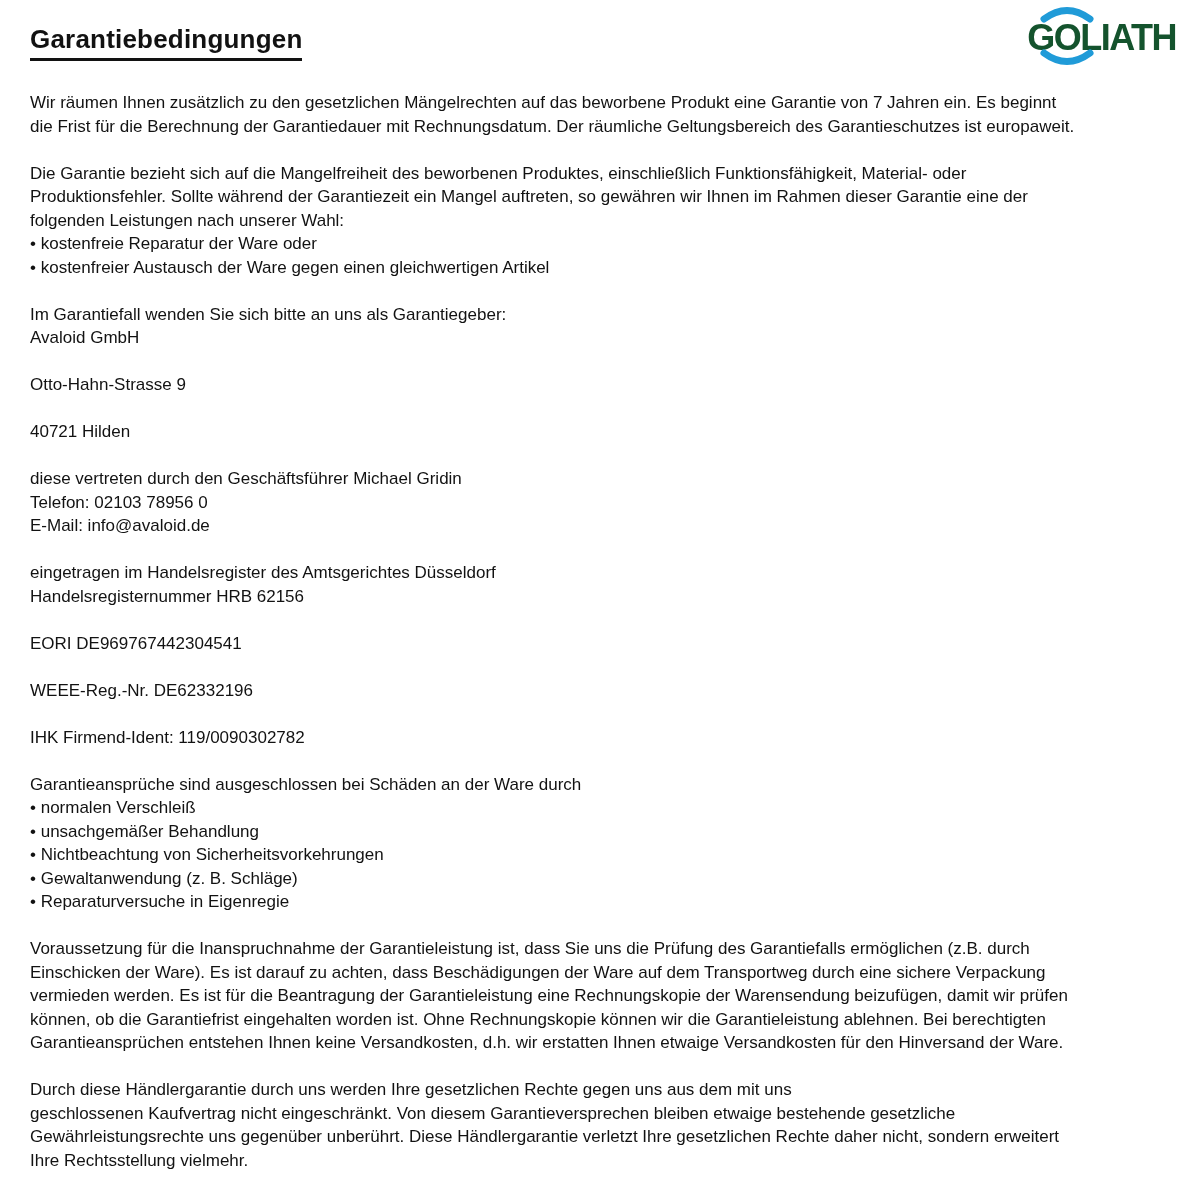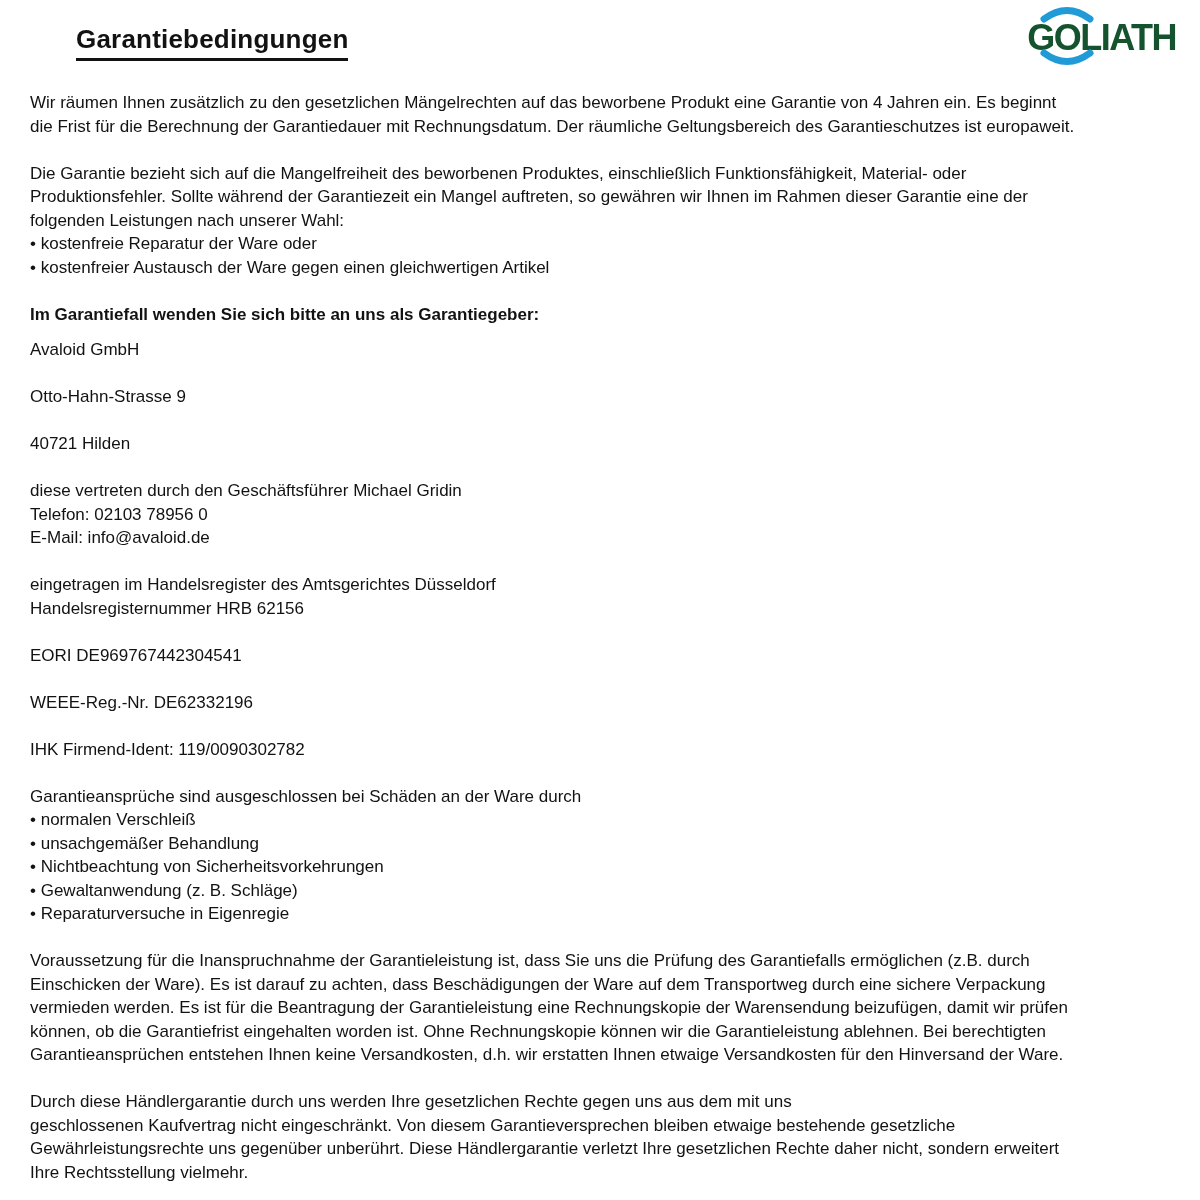--- a/index.html
+++ b/index.html
@@ -25,21 +25,20 @@
     font-size: 26px;
     line-height: 1.2;
     font-weight: 700;
     margin: 0 0 30px 0;
     letter-spacing: 0.2px;
   }
   .doc-title .underlined {
     display: inline-block;
     border-bottom: 3px solid #121212;
     padding-bottom: 3px;
-    margin-left: 46px;
   }
 
   
   .logo {
     position: absolute;
     top: 20px;
     right: 24px;
     font-weight: 700;
     font-size: 36px;
     line-height: 1;
@@ -67,41 +66,41 @@
     transform: translateX(-50%) scaleY(-1);
   }
 
   
   .block {
     white-space: pre-line;
     margin: 0 0 23.5px 0;
     max-width: 1148px;
   }
   .block.bold {
-    font-weight: 700;
-    margin-bottom: 12px;
+    font-weight: 400;
+    margin-bottom: 0;
   }
   .block.last {
     margin-bottom: 12px;
   }
 </style>
 </head>
 <body>
 
 <h1 class="doc-title"><span class="underlined">Garantiebedingungen</span></h1>
 
 <div class="logo">
   <span>G</span><span class="logo-o"><svg class="arc arc-top" viewBox="0 0 54 13">
         <path d="M4 11 Q27 -6 50 11" stroke="#209bd8" stroke-width="7" fill="none" stroke-linecap="round"></path>
       </svg><span>O</span><svg class="arc arc-bottom" viewBox="0 0 54 13">
         <path d="M4 11 Q27 -6 50 11" stroke="#209bd8" stroke-width="7" fill="none" stroke-linecap="round"></path>
       </svg></span><span>LIATH</span>
 </div>
 
-<p class="block">Wir räumen Ihnen zusätzlich zu den gesetzlichen Mängelrechten auf das beworbene Produkt eine Garantie von 4 Jahren ein. Es beginnt
+<p class="block">Wir räumen Ihnen zusätzlich zu den gesetzlichen Mängelrechten auf das beworbene Produkt eine Garantie von 7 Jahren ein. Es beginnt
 die Frist für die Berechnung der Garantiedauer mit Rechnungsdatum. Der räumliche Geltungsbereich des Garantieschutzes ist europaweit.</p>
 
 <p class="block">Die Garantie bezieht sich auf die Mangelfreiheit des beworbenen Produktes, einschließlich Funktionsfähigkeit, Material- oder
 Produktionsfehler. Sollte während der Garantiezeit ein Mangel auftreten, so gewähren wir Ihnen im Rahmen dieser Garantie eine der
 folgenden Leistungen nach unserer Wahl:
 • kostenfreie Reparatur der Ware oder
 • kostenfreier Austausch der Ware gegen einen gleichwertigen Artikel</p>
 
 <p class="block bold">Im Garantiefall wenden Sie sich bitte an uns als Garantiegeber:</p>
 

